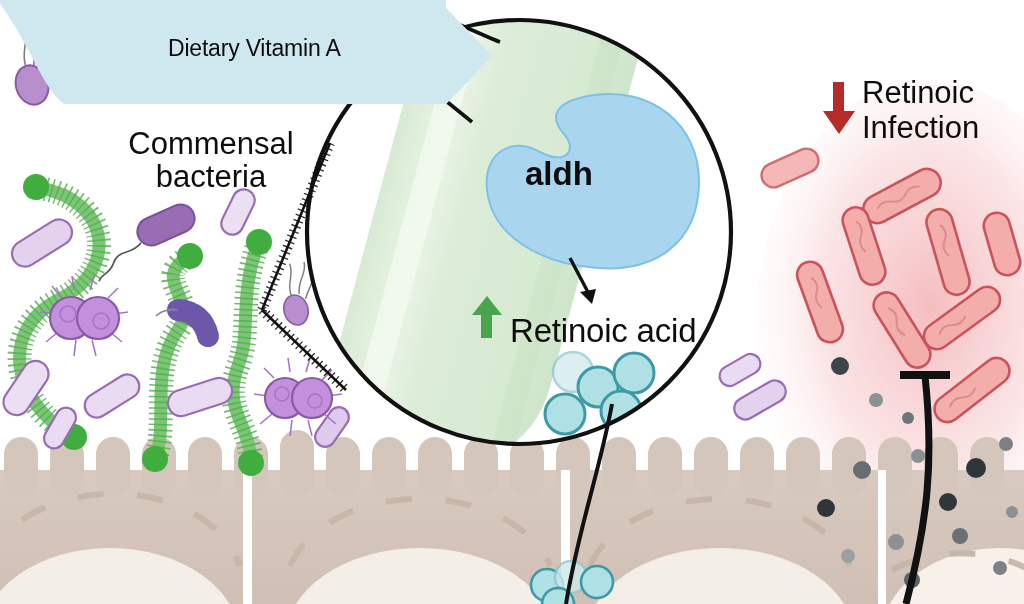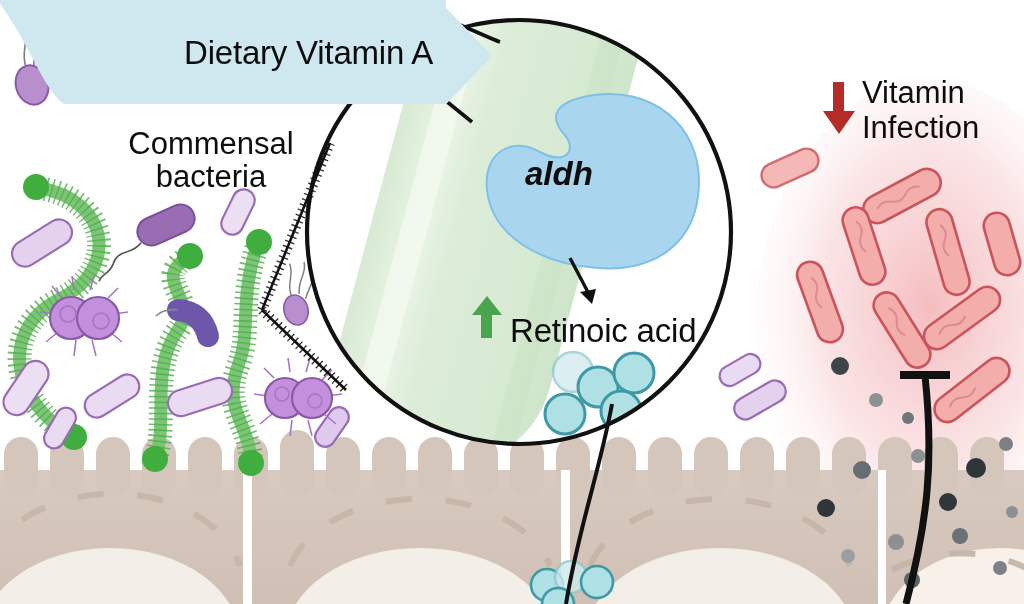--- a/index.html
+++ b/index.html
@@ -25,23 +25,22 @@
   .txt {
     position: absolute;
     color: #0d0d0d;
     font-family: "Liberation Sans", sans-serif;
     white-space: pre;
     line-height: 1.06;
   }
   #label-dietary-vitamin-a {
     left: 168px;
     top: 36px;
-    font-size: 33px;
+    font-size: 23px;
     letter-spacing: -0.2px;
-    margin-left: 16px;
   }
   #label-commensal-bacteria {
     left: 86px;
     top: 128px;
     font-size: 31px;
     text-align: center;
     width: 250px;
     white-space: normal;
   }
   #label-enteric-infection {
@@ -50,21 +49,20 @@
     font-size: 31px;
     text-align: left;
     width: 160px;
     white-space: normal;
     line-height: 1.12;
   }
   #label-aldh {
     left: 525px;
     top: 157px;
     font-size: 33px;
-    font-style: italic;
     font-weight: 600;
   }
   #label-retinoic-acid {
     left: 510px;
     top: 314px;
     font-size: 33px;
     letter-spacing: -0.2px;
   }
 </style>
 </head>
@@ -404,20 +402,20 @@
       <rect x="481" y="312" width="11" height="26" fill="#4aa44e"></rect>
       <path d="M472 315 L 502 315 L 487 296 Z" fill="#4aa44e"></path>
     </g>
   </svg>
 
   <div class="txt" id="label-dietary-vitamin-a">Dietary Vitamin A</div>
 
   <div class="txt" id="label-commensal-bacteria">Commensal
 bacteria</div>
 
-  <div class="txt" id="label-enteric-infection">Vitamin
+  <div class="txt" id="label-enteric-infection">Retinoic
 Infection</div>
 
   <div class="txt" id="label-aldh">aldh</div>
 
   <div class="txt" id="label-retinoic-acid">Retinoic acid</div>
 
 </div>
 
 </body></html>

